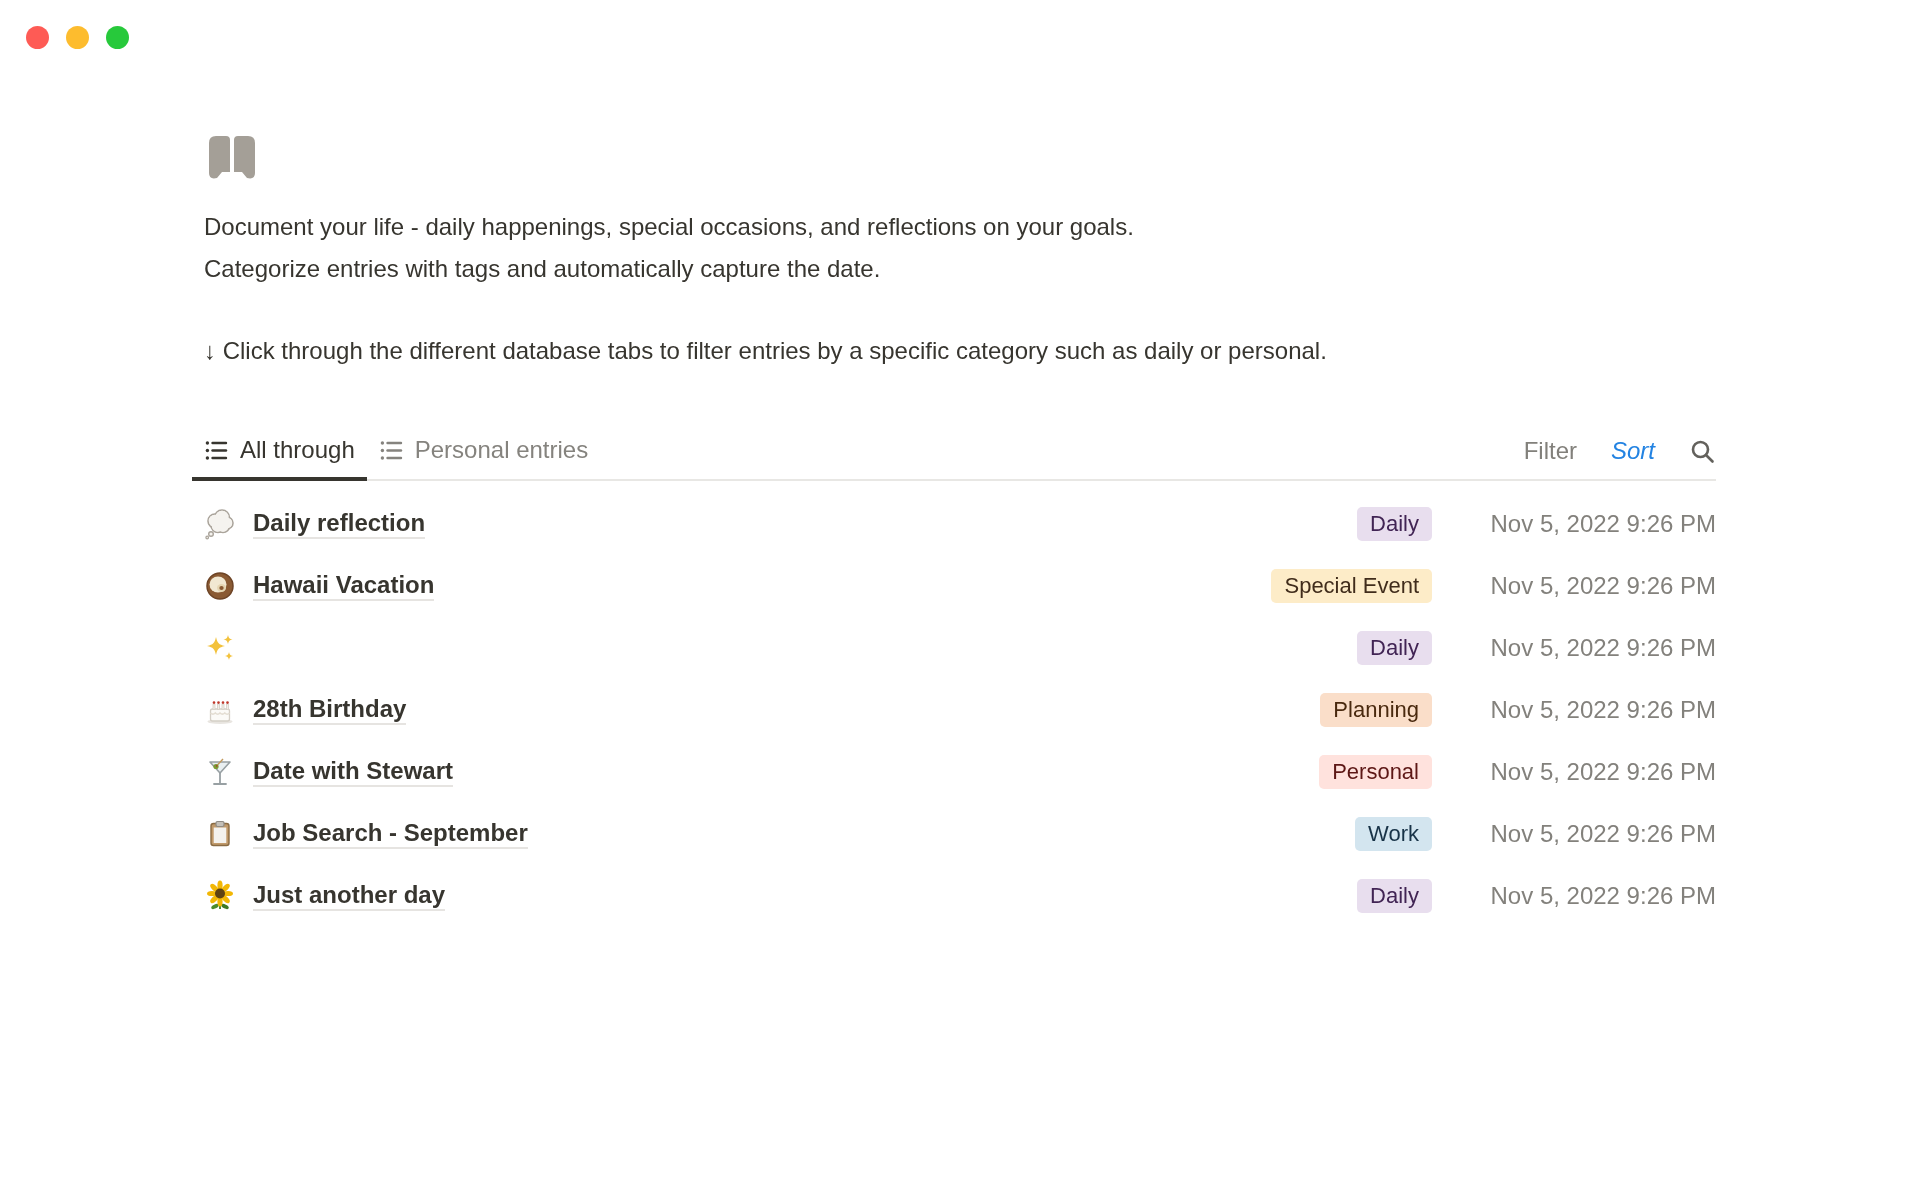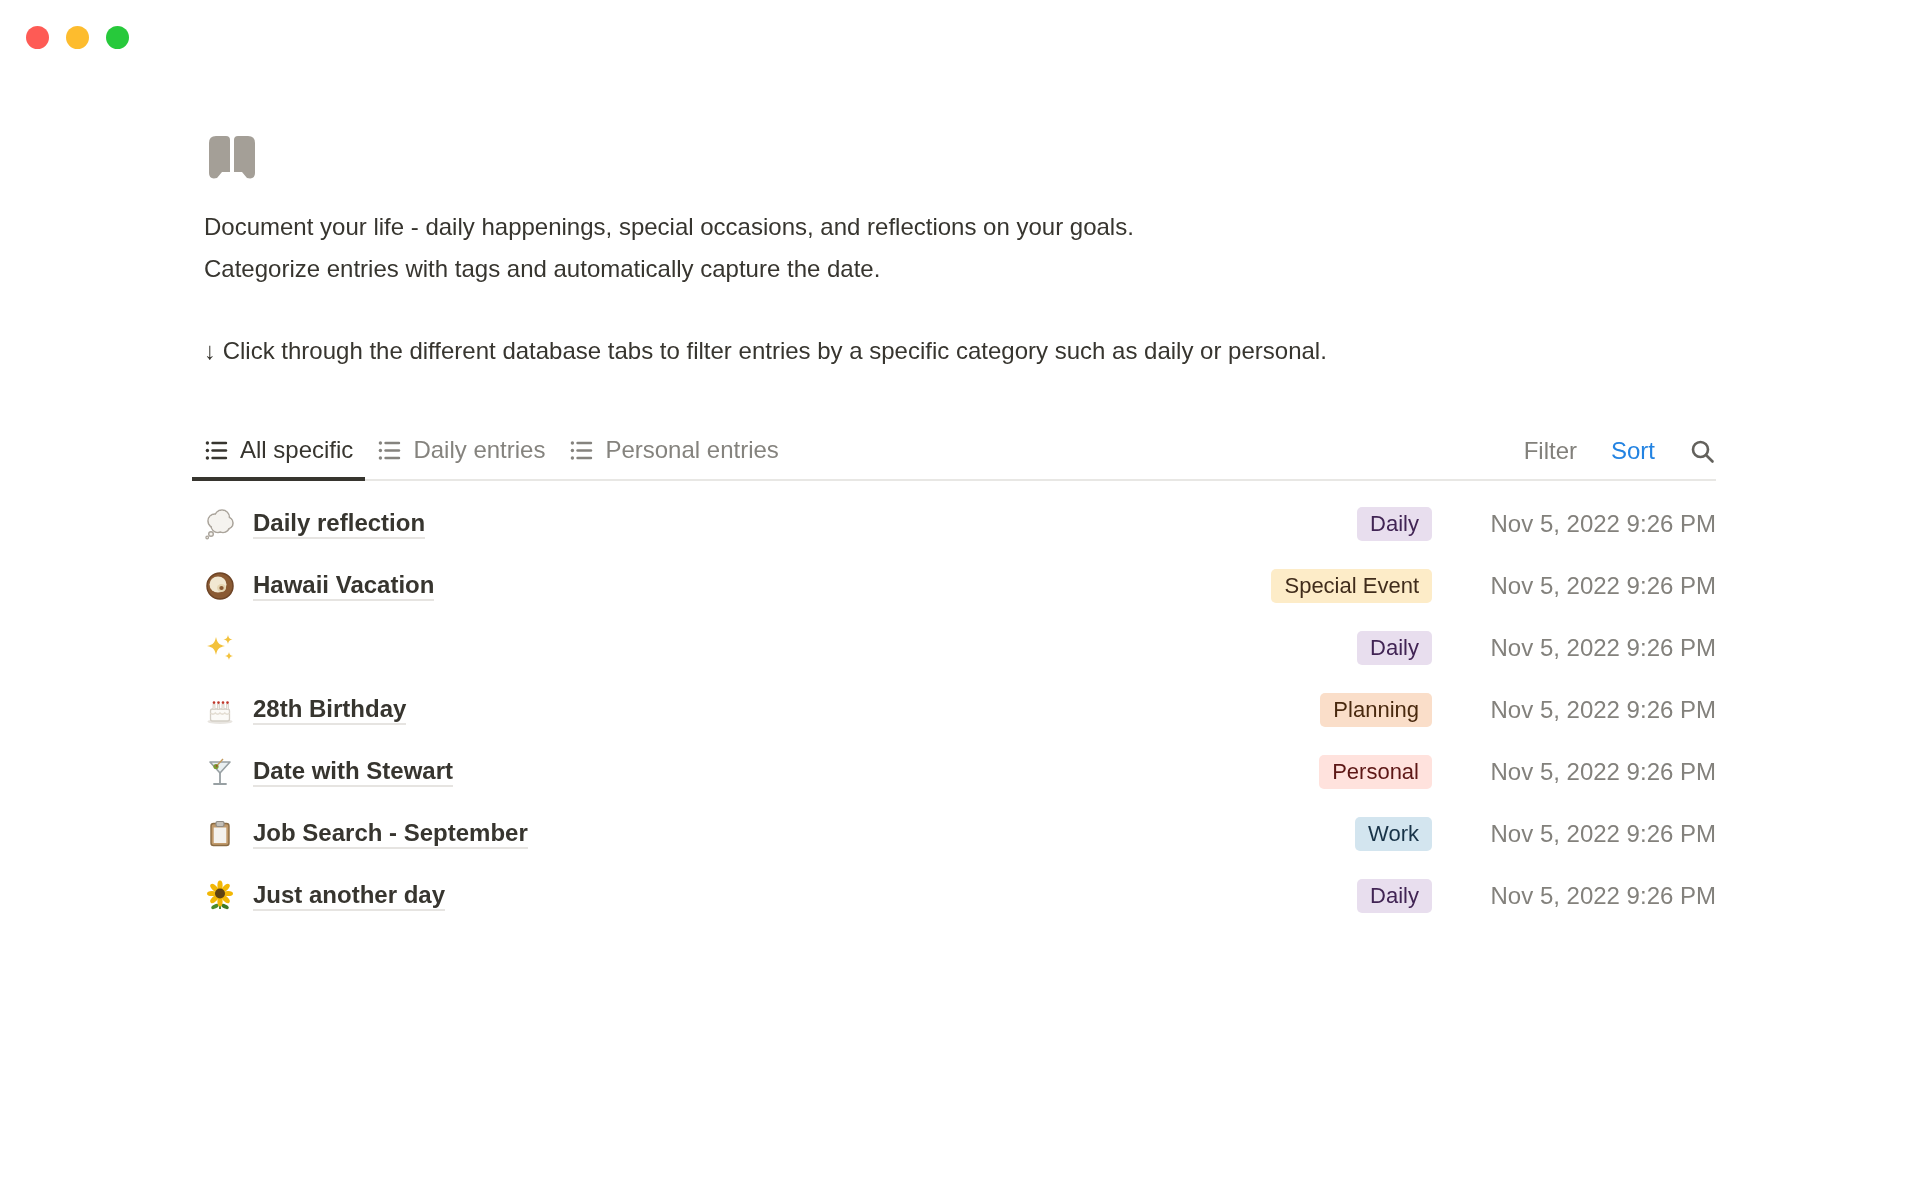--- a/index.html
+++ b/index.html
@@ -35,21 +35,21 @@
     display:flex;align-items:center;gap:11px;
     padding:10px 12px 15px 12px;font-size:24px;font-weight:500;
     color:#85837e;cursor:pointer;position:relative;margin-bottom:-2px;
     border-bottom:2px solid transparent;
   }
   .tab.active{color:#37352f;border-bottom:4px solid #37352f;padding-bottom:13px;}
   .tab-icon{display:flex;}
   .tab-icon svg{width:25px;height:25px;}
   .toolbar{display:flex;align-items:center;gap:34px;padding-bottom:14px;font-size:24px;}
   .filter-btn{color:#82807b;cursor:pointer;}
-  .sort-btn{cursor:pointer;}
+  .sort-btn{cursor:pointer;font-style:italic;}
   .search-btn{display:flex;cursor:pointer;}
   .search-btn svg{width:27px;height:27px;}
 
   
   .rows{margin-top:12px;}
   .row{display:flex;align-items:center;height:62px;}
   .row-emoji{width:34px;height:34px;margin-right:15px;flex:none;display:flex;align-items:center;}
   .row-emoji svg{width:32px;height:32px;}
   .row-title{
     font-size:24px;font-weight:600;color:#37352f;cursor:pointer;
@@ -97,38 +97,21 @@
                 <line x1="8.5" y1="12.5" x2="22" y2="12.5"></line>
                 <line x1="8.5" y1="20" x2="22" y2="20"></line>
               </g>
               <g fill="currentColor">
                 <circle cx="3.4" cy="5" r="1.7"></circle>
                 <circle cx="3.4" cy="12.5" r="1.7"></circle>
                 <circle cx="3.4" cy="20" r="1.7"></circle>
               </g>
             </svg>
           </span>
-          <span>All specific</span>
-        </div>
-        <div class="tab">
-          <span class="tab-icon">
-            <svg viewBox="0 0 25 25">
-              <g stroke="currentColor" stroke-width="2.4" stroke-linecap="round">
-                <line x1="8.5" y1="5" x2="22" y2="5"></line>
-                <line x1="8.5" y1="12.5" x2="22" y2="12.5"></line>
-                <line x1="8.5" y1="20" x2="22" y2="20"></line>
-              </g>
-              <g fill="currentColor">
-                <circle cx="3.4" cy="5" r="1.7"></circle>
-                <circle cx="3.4" cy="12.5" r="1.7"></circle>
-                <circle cx="3.4" cy="20" r="1.7"></circle>
-              </g>
-            </svg>
-          </span>
-          <span>Daily entries</span>
+          <span>All through</span>
         </div>
         <div class="tab">
           <span class="tab-icon">
             <svg viewBox="0 0 25 25">
               <g stroke="currentColor" stroke-width="2.4" stroke-linecap="round">
                 <line x1="8.5" y1="5" x2="22" y2="5"></line>
                 <line x1="8.5" y1="12.5" x2="22" y2="12.5"></line>
                 <line x1="8.5" y1="20" x2="22" y2="20"></line>
               </g>
               <g fill="currentColor">

